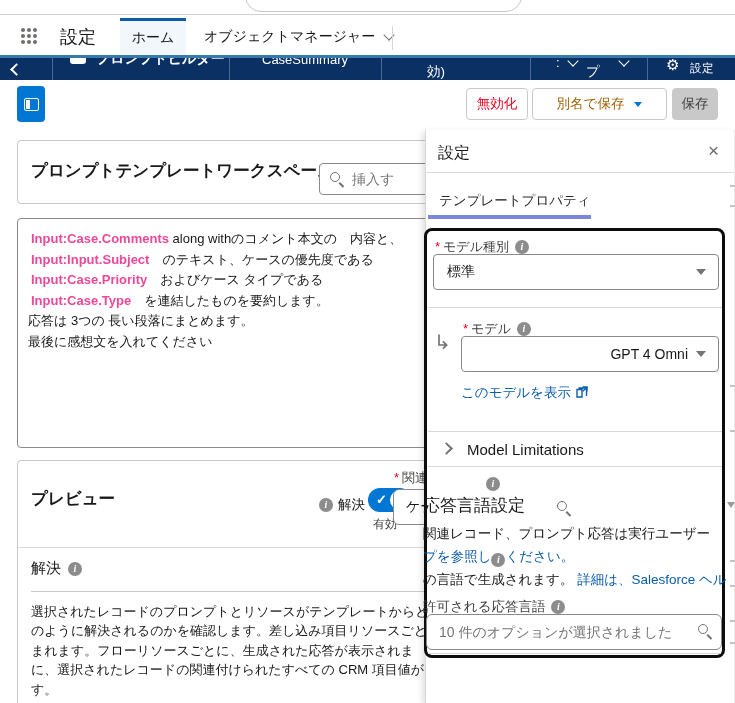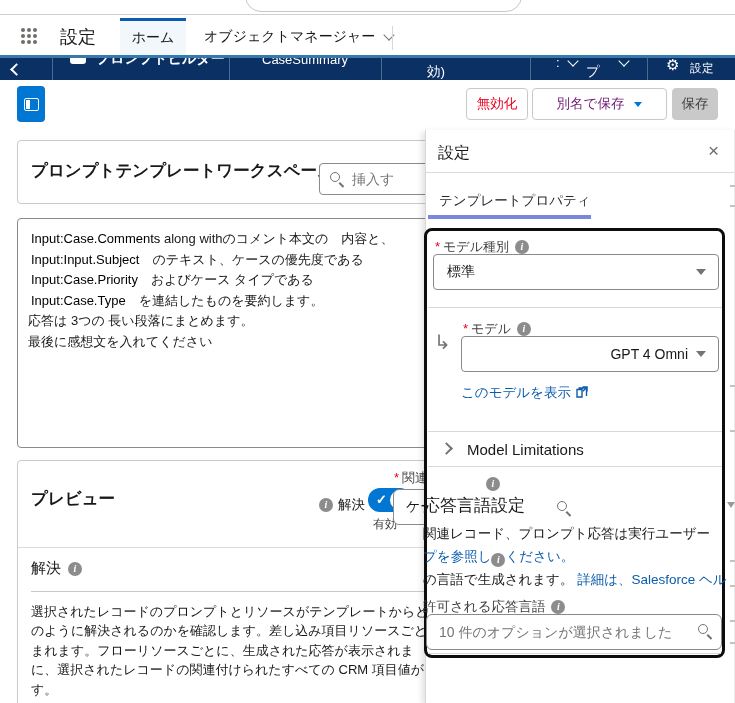--- a/index.html
+++ b/index.html
@@ -55,21 +55,21 @@
   .panelicon::before{content:"";position:absolute;left:1px;top:1px;bottom:1px;width:4px;background:#fff;}
   .navbar{position:absolute;left:0;top:55px;width:735px;height:25px;background:#0b3064;
           border-top:3px solid #3579ad;box-sizing:border-box;overflow:hidden;}
   .navbar .frag{position:absolute;color:#fff;white-space:nowrap;}
   .navbar .sep{position:absolute;top:0;bottom:0;width:1px;background:rgba(255,255,255,.28);}
   .panel{position:absolute;left:425px;top:130px;width:310px;height:573px;background:#fff;z-index:5;
          border-left:1px solid #d8d8d8;box-shadow:-3px 2px 6px rgba(0,0,0,.12);}
   .blackbox{position:absolute;left:-2px;top:98px;width:301px;height:430px;border:3px solid #0d0d0d;
             border-radius:8px;box-sizing:border-box;pointer-events:none;}
   .promptline{padding-left:10px;font-size:13px;line-height:20.5px;white-space:pre-wrap;}
-  .tok{color:#000000;font-weight:normal;}
+  .tok{color:#ec4899;font-weight:bold;}
   .tok:not(:empty){margin-left:3px;}
   .edgefrag{position:absolute;background:#c2c2c2;width:5px;height:2px;}
 </style>
 </head>
 <body>
 
 <div class="stage">
 
   <div class="abs" style="left:0;top:0;width:735px;height:12px;overflow:hidden;">
     <div class="abs" style="left:245px;top:-22px;width:275px;height:32px;border:1px solid #c7c7c7;border-radius:16px;background:#fff;"></div>
@@ -110,21 +110,21 @@
   </div>
 
   <div class="abs" style="left:0;top:80px;width:658px;height:50px;background:#fff;">
     <div class="abs" style="left:17px;top:6px;width:28px;height:36px;background:#0176d3;border-radius:4px;
                 display:flex;align-items:center;justify-content:center;">
       <span class="panelicon"></span>
     </div>
     <div class="btn" style="left:466px;top:8px;width:62px;color:#ea001e;">
       <span>無効化</span>
     </div>
-    <div class="btn" style="left:532px;top:8px;width:135px;color:#701a75;">
+    <div class="btn" style="left:532px;top:8px;width:135px;color:#a16207;">
       <span>別名で保存</span>
       <span class="tri blue sm"></span>
     </div>
     <div class="btn" style="left:672px;top:8px;width:46px;background:#c9c9c9;border-color:#c9c9c9;color:#404040;">
       <span>保存</span>
     </div>
   </div>
 
   <div class="card" style="left:17px;top:140px;width:690px;height:64px;">
     <div class="abs" style="left:13px;top:19px;font-size:16.5px;font-weight:bold;display:flex;align-items:center;gap:8px;">

